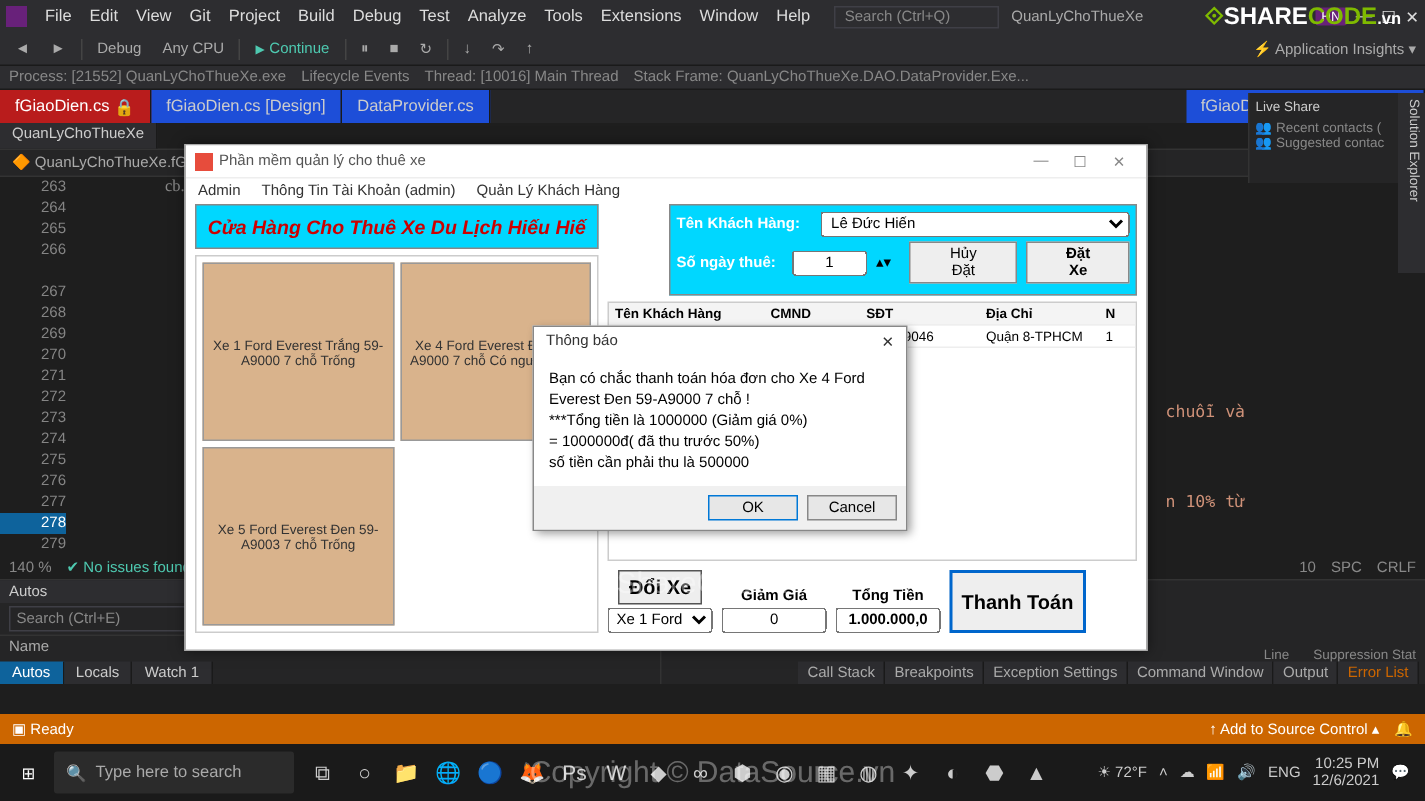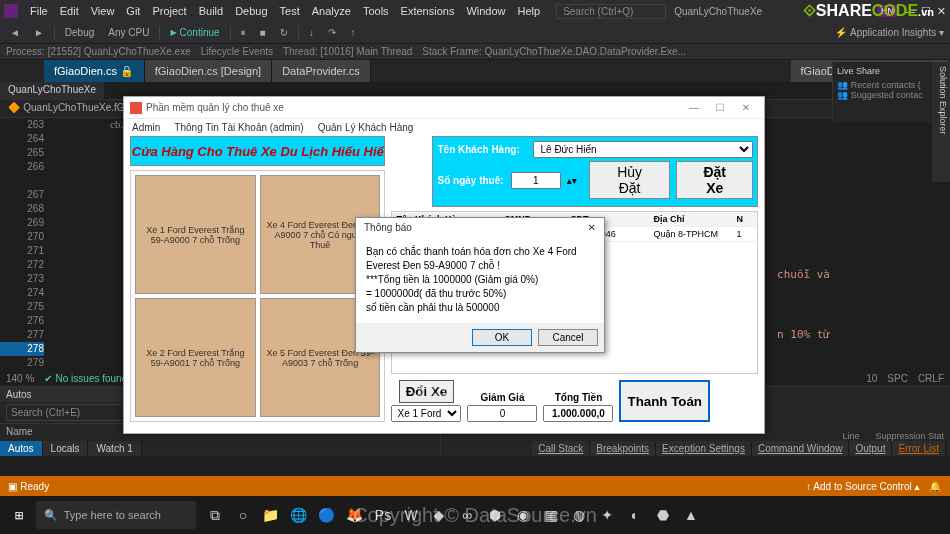--- a/index.html
+++ b/index.html
@@ -20,22 +20,22 @@
 .toolbar .tb-sep { width: 1px; height: 14px; background: #444; }
 .toolbar .btn-continue { color: #4EC9B0; display: flex; align-items: center; gap: 3px; }
 .toolbar .btn-continue::before { content: "▶"; font-size: 8px; }
 .toolbar .insights { margin-left: auto; color: #aaa; }
 
 
 .process-row { height: 16px; background: #2d2d30; color: #888; font-size: 10px; padding: 0 6px; display: flex; align-items: center; gap: 10px; border-bottom: 1px solid #1a1a1a; }
 
 
 .doc-tabs { height: 22px; background: #252526; display: flex; font-size: 11px; }
-.doc-tab { padding: 3px 10px; background: #404040; color: #ccc; border-right: 1px solid #1a1a1a; display: flex; align-items: center; }
-.doc-tab.active { background: #0c4a6e; color: #fff; margin-left: 44px; }
+.doc-tab { padding: 3px 10px; background: #1d4ed8; color: #ccc; border-right: 1px solid #1a1a1a; display: flex; align-items: center; }
+.doc-tab.active { background: #b91c1c; color: #fff; }
 .doc-tab.far { margin-left: auto; }
 
 
 .sub-tabs { height: 18px; background: #1e1e1e; display: flex; font-size: 10px; border-bottom: 1px solid #333; }
 .sub-tab { padding: 2px 8px; color: #ccc; background: #2d2d30; border-right: 1px solid #1a1a1a; }
 
 
 .combo-row { height: 18px; background: #252526; display: flex; font-size: 10px; color: #aaa; border-bottom: 1px solid #333; }
 .combo-row .combo { flex: 1; padding: 2px 8px; border-right: 1px solid #333; }
 
@@ -56,21 +56,21 @@
 .winapp .body { display: flex; padding: 0 6px 6px 6px; gap: 6px; height: calc(100% - 44px); }
 .winapp .left-pane { width: 298px; display: flex; flex-direction: column; gap: 4px; }
 .winapp .banner { height: 30px; background: #00d7ff; color: #c00; font-weight: bold; font-style: italic; font-size: 13px; display: flex; align-items: center; justify-content: center; border: 1px solid #888; }
 .winapp .car-grid { flex: 1; background: #fff; border: 1px solid #ccc; display: grid; grid-template-columns: 1fr 1fr; grid-auto-rows: 1fr; gap: 4px; padding: 4px; overflow: hidden; }
 .winapp .car { background: #d9b38c; border: 1px solid #999; padding: 4px; font-size: 9px; color: #333; display: flex; align-items: center; justify-content: center; text-align: center; }
 .winapp .right-pane { flex: 1; display: flex; flex-direction: column; gap: 4px; }
 .winapp .form-top { background: #00d7ff; border: 1px solid #888; padding: 4px; margin-left: 41px; }
 .winapp .form-row { display: flex; align-items: center; gap: 6px; margin-bottom: 3px; }
 .winapp .form-row label { color: #fff; font-weight: bold; width: 90px; }
 .winapp .form-row select, .winapp .form-row input { font-size: 10px; padding: 1px 2px; }
-.winapp .form-row button { font-size: 14px; padding: 2px 21px; background: #eee; border: 1px solid #888; }
+.winapp .form-row button { font-size: 10px; padding: 2px 21px; background: #eee; border: 1px solid #888; }
 .winapp .table { flex: 1; background: #fff; border: 1px solid #ccc; font-size: 9px; overflow: hidden; }
 .winapp .table .th, .winapp .table .tr { display: grid; grid-template-columns: 1.3fr .8fr 1fr 1fr .2fr; padding: 2px 4px; border-bottom: 1px solid #eee; }
 .winapp .table .th { background: #f4f4f4; font-weight: bold; }
 .winapp .bottom-controls { display: flex; gap: 6px; align-items: flex-end; padding-top: 2px; }
 .winapp .bc-col { display: flex; flex-direction: column; align-items: center; gap: 2px; font-size: 10px; }
 .winapp .bc-col .lbl { font-weight: bold; }
 .winapp .bc-col select, .winapp .bc-col input { width: 70px; text-align: center; font-size: 10px; padding: 1px; }
 .winapp .bc-btn { font-weight: bold; padding: 3px 6px; border: 1px solid #555; background: #eee; }
 .winapp .bc-btn.primary { border: 2px solid #0066cc; }
 
@@ -91,21 +91,21 @@
 .autos-panel .ap-title { padding: 2px 6px; color: #ccc; background: #2d2d30; }
 .autos-panel .ap-search { margin: 2px 6px; border: 1px solid #3f3f46; padding: 2px 4px; color: #888; font-size: 10px; }
 .autos-panel .ap-head { display: flex; padding: 2px 6px; color: #aaa; border-top: 1px solid #333; }
 .autos-panel .ap-tabs { position: absolute; bottom: 0; display: flex; font-size: 10px; }
 .autos-panel .ap-tabs span { padding: 2px 8px; background: #2d2d30; border-right: 1px solid #1a1a1a; }
 .autos-panel .ap-tabs span.active { background: #0e639c; color: #fff; }
 
 .right-bottom { position: absolute; left: 440px; top: 386px; right: 0; height: 70px; background: #252526; border-top: 1px solid #333; border-left: 1px solid #333; font-size: 9px; color: #888; padding: 4px; }
 .right-bottom .rb-cols { display: flex; gap: 10px; color: #aaa; }
 .right-bottom .rb-tabs { position: absolute; bottom: 0; right: 4px; display: flex; gap: 0; font-size: 10px; }
-.right-bottom .rb-tabs span { padding: 2px 6px; background: #2d2d30; border-right: 1px solid #1a1a1a; color: #aaa; text-decoration: underline; }
+.right-bottom .rb-tabs span { padding: 2px 6px; background: #2d2d30; border-right: 1px solid #1a1a1a; color: #aaa; }
 .right-bottom .rb-tabs span.active { color: #cc6600; }
 
 
 .liveshare { position: absolute; right: 0; top: 62px; width: 100px; background: #252526; font-size: 9px; color: #888; padding: 4px; border-left: 1px solid #333; }
 .liveshare .ls-title { color: #ccc; margin-bottom: 4px; }
 
 
 .vert-tab { position: absolute; right: 0; top: 62px; width: 18px; writing-mode: vertical-rl; background: #2d2d30; color: #ccc; font-size: 9px; padding: 4px 2px; }
 
 
@@ -304,20 +304,33 @@
     <div class="tb-icon">∞</div>
     <div class="tb-icon">⬢</div>
     <div class="tb-icon">◉</div>
     <div class="tb-icon">▦</div>
     <div class="tb-icon">◍</div>
     <div class="tb-icon">✦</div>
     <div class="tb-icon">◐</div>
     <div class="tb-icon">⬣</div>
     <div class="tb-icon">▲</div>
   </div>
+  <div class="tray">
+    <span>☀ <span>72°F</span></span>
+    <span>˄</span>
+    <span>☁</span>
+    <span>📶</span>
+    <span>🔊</span>
+    <span>ENG</span>
+    <div class="clock">
+      <div>10:25 PM</div>
+      <div>12/6/2021</div>
+    </div>
+    <span>💬</span>
+  </div>
 </div>
 
 <div class="winapp">
   <div class="titlebar">
     <div class="ticon"></div>
     <span>Phần mềm quản lý cho thuê xe</span>
     <div class="wbtns">
       <span>—</span>
       <span>☐</span>
       <span>✕</span>
@@ -329,22 +342,20 @@
     <span>Quản Lý Khách Hàng</span>
   </div>
   <div class="body">
     <div class="left-pane">
       <div class="banner">Cửa Hàng Cho Thuê Xe Du Lịch Hiếu Hiế</div>
       <div class="car-grid">
         <div class="car">Xe 1 Ford Everest Trắng  59-A9000 7 chỗ
 Trống</div>
         <div class="car">Xe 4 Ford Everest Đen  59-A9000 7 chỗ
 Có người Thuê</div>
-        <div class="car">Xe 2 Ford Everest Trắng  59-A9001 7 chỗ
-Trống</div>
         <div class="car">Xe 5 Ford Everest Đen  59-A9003 7 chỗ
 Trống</div>
       </div>
     </div>
     <div class="right-pane">
       <div class="form-top">
         <div class="form-row">
           <label>Tên Khách Hàng:</label>
           <select style="flex:1"><option>Lê Đức Hiến</option></select>
         </div>

